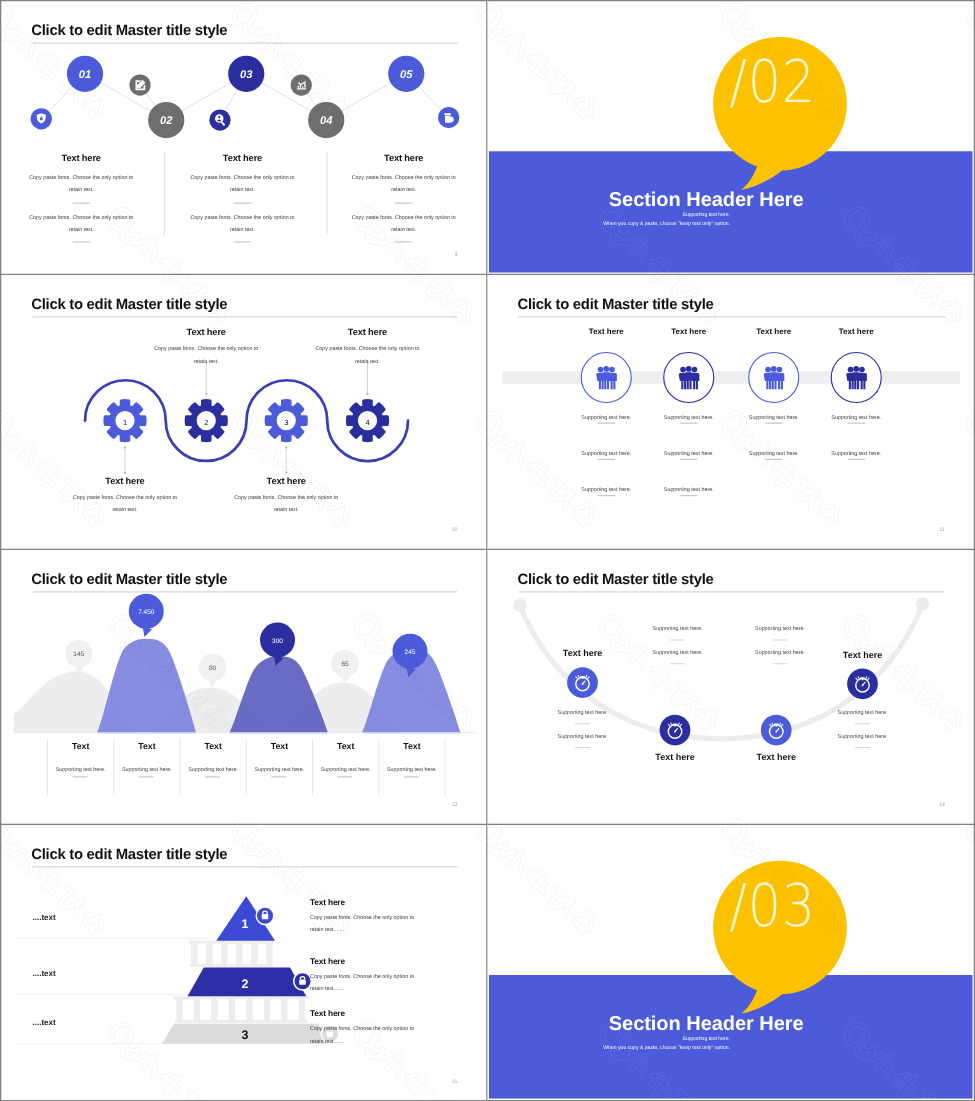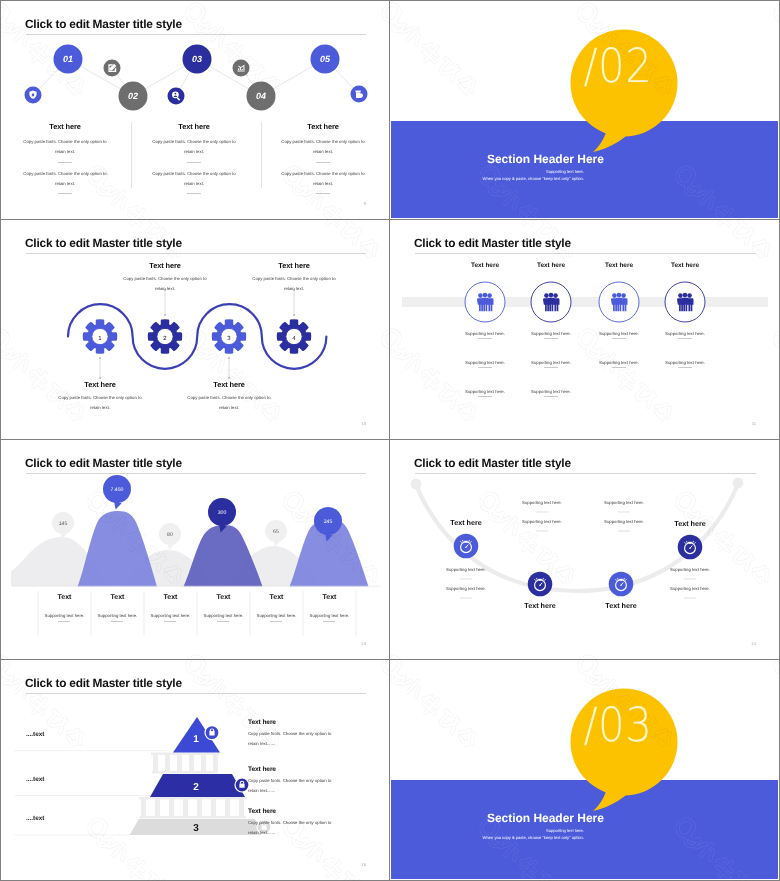--- a/index.html
+++ b/index.html
@@ -41,21 +41,21 @@
   .s1col .b1{position:absolute;top:15px;left:4px;width:94px;}
   .s1col .b2{position:absolute;top:47px;left:4px;width:94px;}
   .s1col .d1{position:absolute;top:40px;left:44px;}
   .s1col .d2{position:absolute;top:71px;left:44px;}
 
   .bluepanel{position:absolute;left:0;top:119px;width:388px;height:99px;background:#4B5BDA;}
   .bignum{position:absolute;left:174px;top:38px;width:106px;text-align:center;
           font-size:42px;line-height:52px;color:#FFF7D0;letter-spacing:0.5px;
           font-family:"DejaVu Sans",sans-serif;font-weight:300;
           transform:scaleY(1.12);transform-origin:50% 50%;}
-  .sechdr{position:absolute;left:96px;top:149.5px;font-size:12px;
+  .sechdr{position:absolute;left:96px;top:149.5px;font-size:16px;
           font-weight:bold;color:#fff;letter-spacing:-0.03px;white-space:nowrap;}
   .secsub1{position:absolute;left:0;top:166.5px;width:193px;text-align:right;
           font-size:4.1px;color:#fff;}
   .secsub2{position:absolute;left:0;top:174px;width:193px;text-align:right;
           font-size:4.1px;color:#fff;}
 
   text.gn{font-family:"Liberation Sans",sans-serif;font-size:6px;fill:#111;
           text-anchor:middle;}
   .s3lab{position:absolute;width:102px;text-align:center;}
   .s3lab .hd{display:block;}

